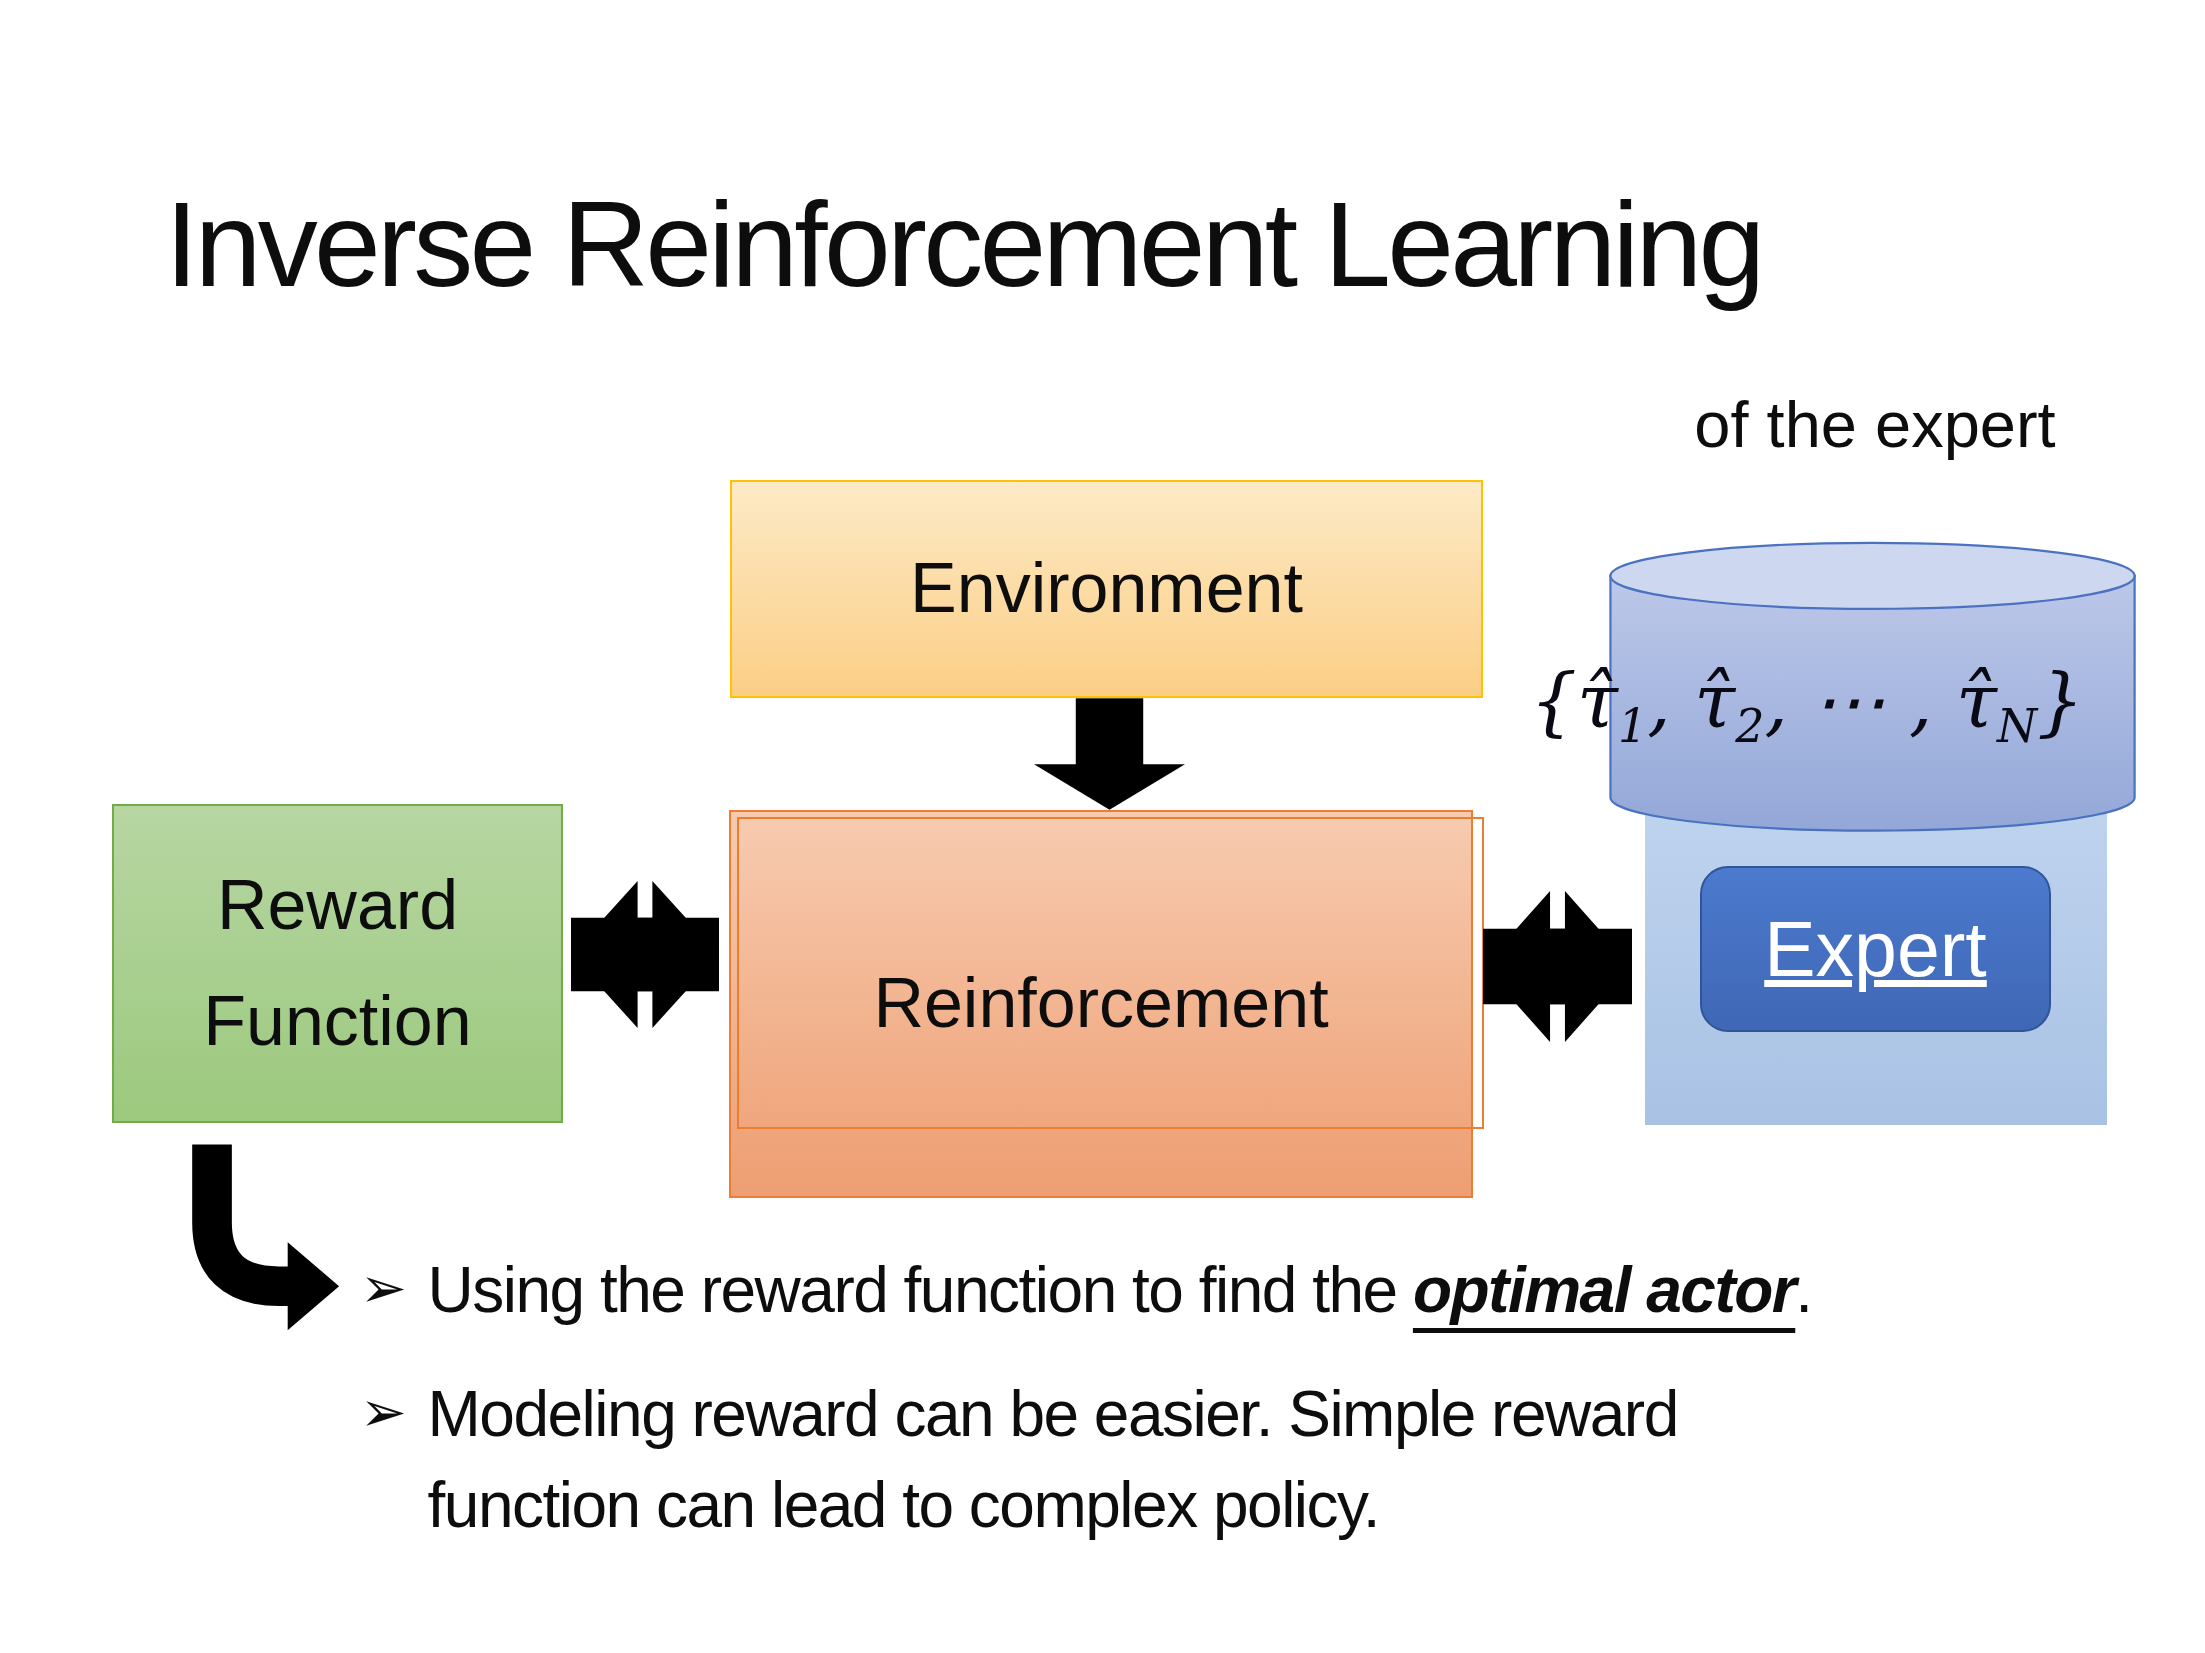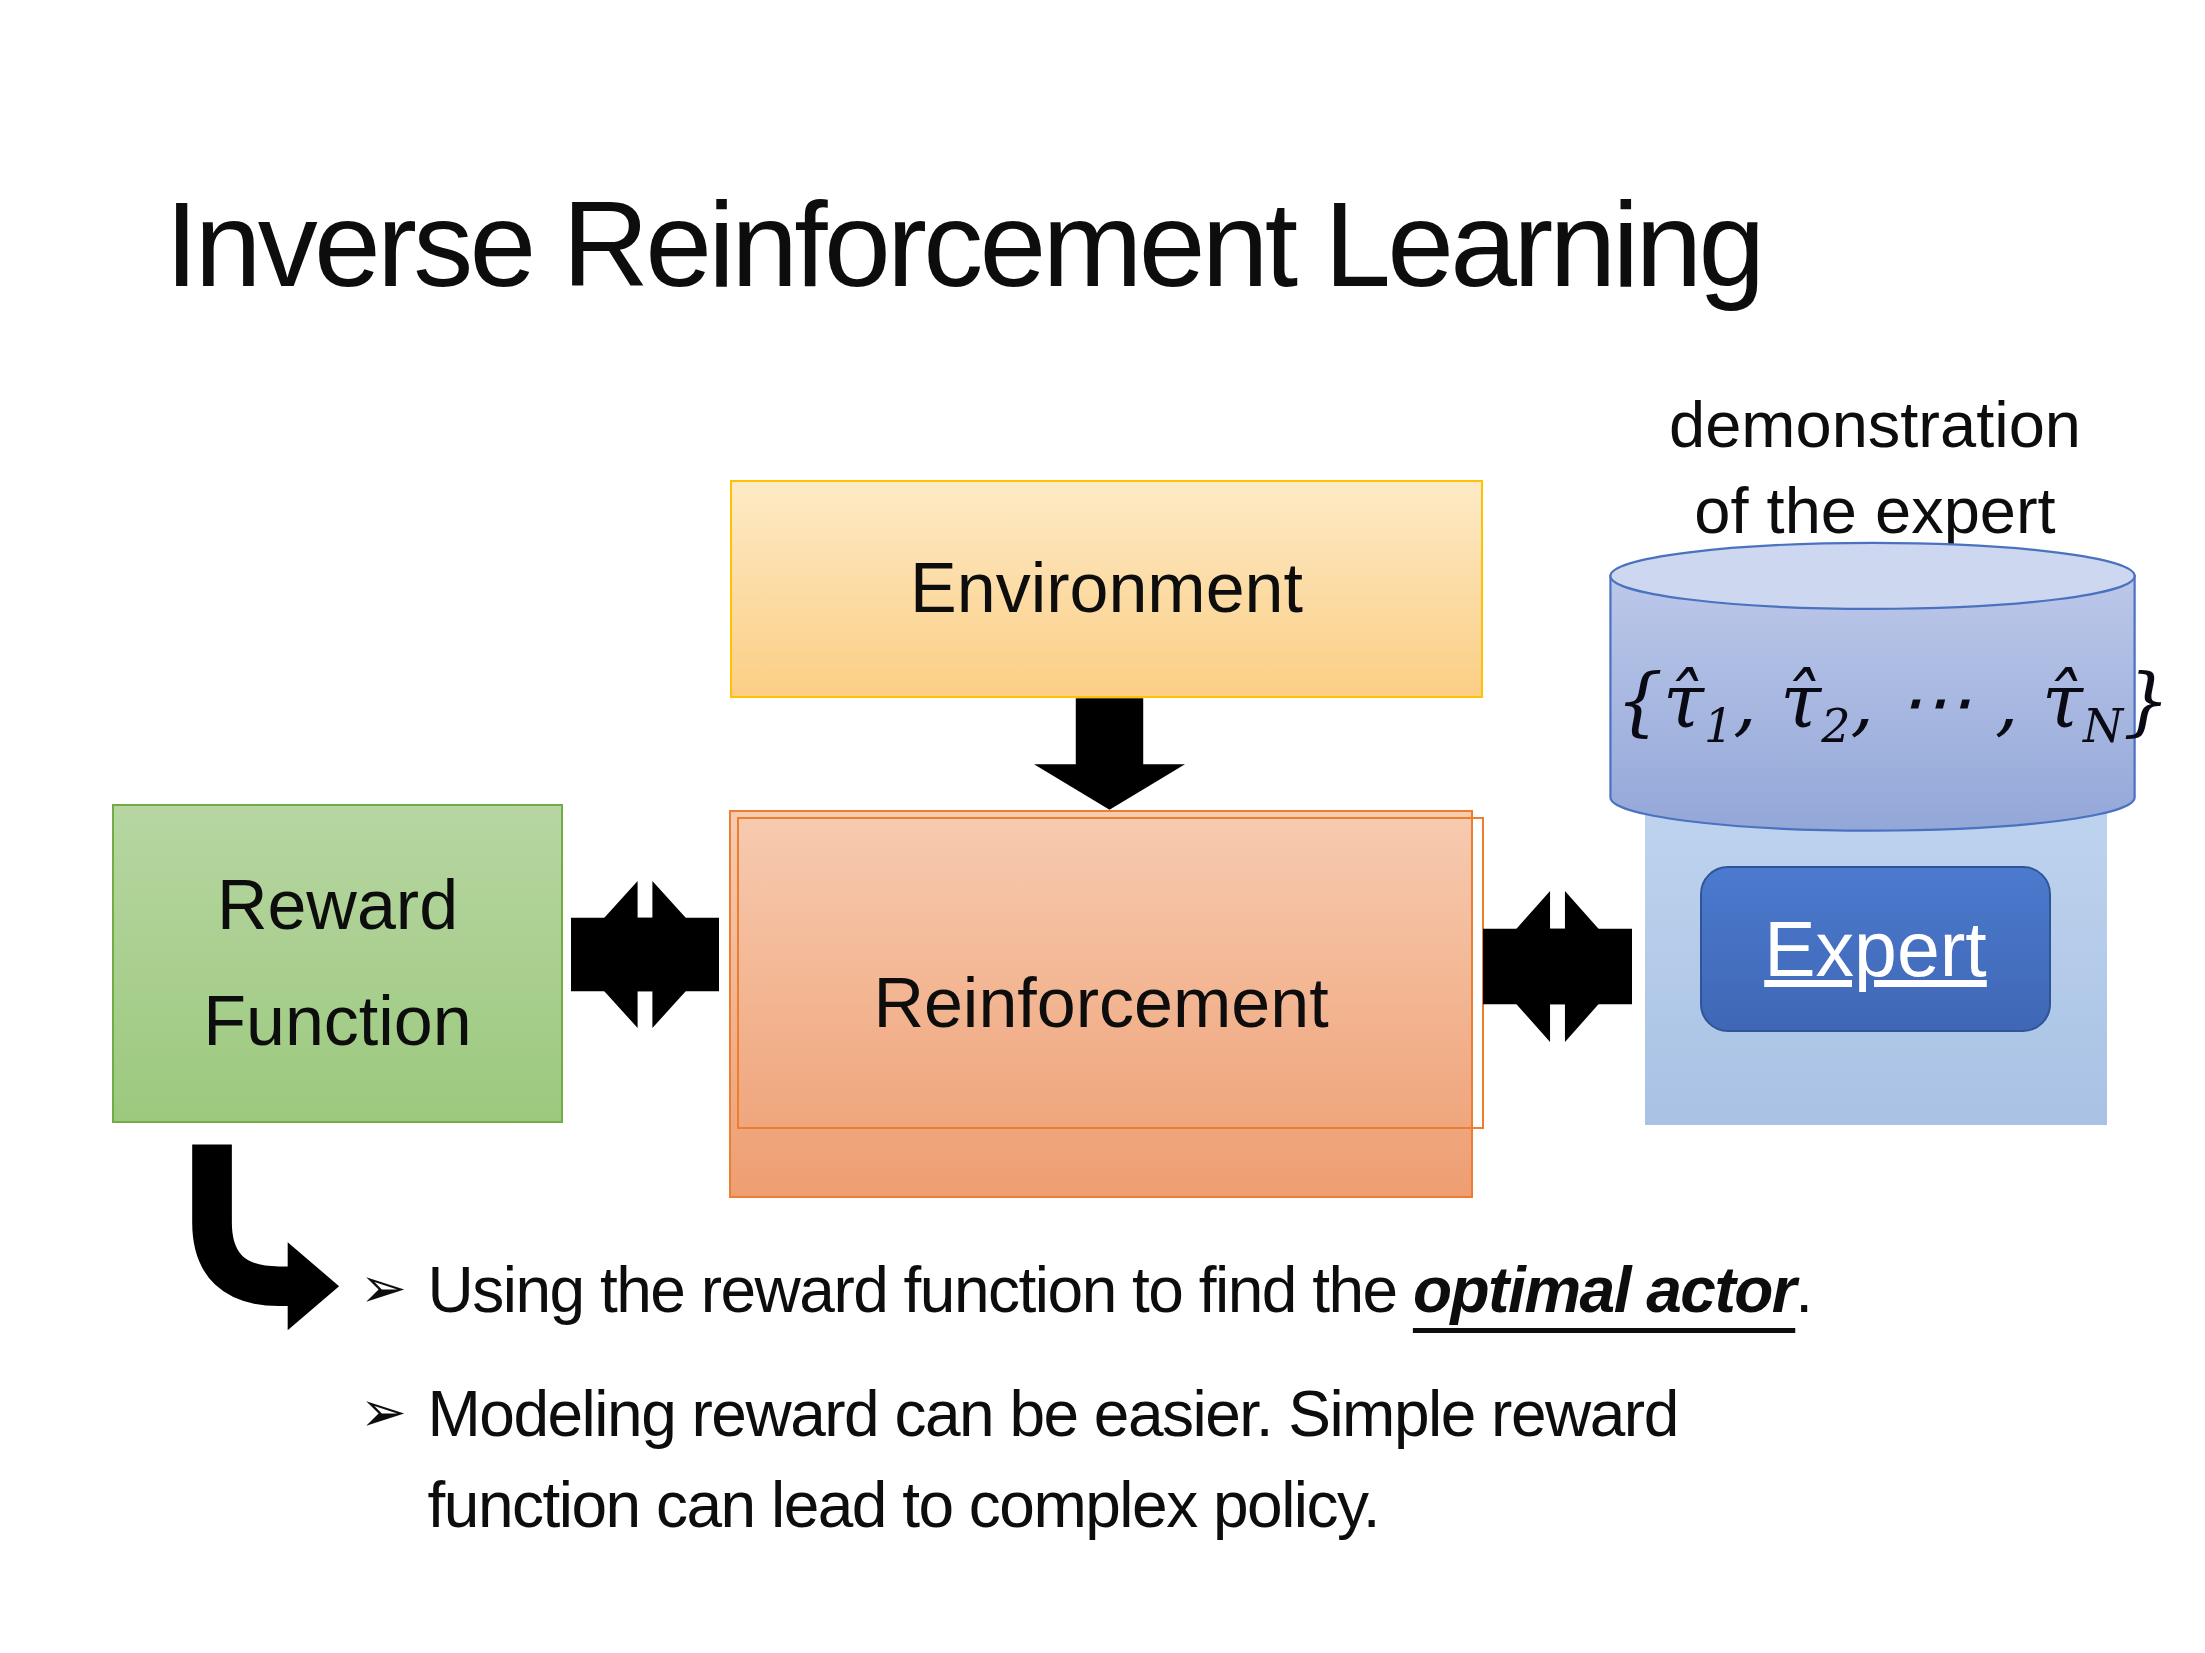--- a/index.html
+++ b/index.html
@@ -84,21 +84,21 @@
     background:linear-gradient(180deg,var(--expert-top),var(--expert-bottom));
     display:flex;align-items:center;justify-content:center;
     color:#ffffff;font-size:77px;
     z-index:3;
     text-decoration:underline;
   }
 
   
   .cylinder-svg{left:1602px;top:537px;z-index:2;}
   .formula{
-    left:1616px;top:658px;width:515px;
+    left:1530px;top:658px;width:515px;
     text-align:center;
     font-family:"DejaVu Serif", serif;
     font-style:italic;
     font-size:74px;
     color:#0a0a14;
     z-index:4;
     white-space:nowrap;
   }
   .formula sub{font-size:62%;font-style:italic;vertical-align:-28%;}
 
@@ -134,21 +134,20 @@
   .b2{top:1369px;}
 </style>
 </head>
 <body>
 
 <div class="slide">
 
   <div class="abs title">Inverse Reinforcement Learning</div>
 
   <div class="abs demo-label">
-    <span>demonstration</span>
     <span>of the expert</span>
   </div>
 
   <div class="abs dbox env">
     <span>Environment</span>
   </div>
 
   <svg class="abs arrow-svg" style="left:1034px;top:698px;" width="151" height="112" viewBox="0 0 206 152">
     <rect x="57" y="0" width="92" height="92" fill="var(--arrow)"></rect>
     <polygon points="0,90 206,90 103,152" fill="var(--arrow)"></polygon>

